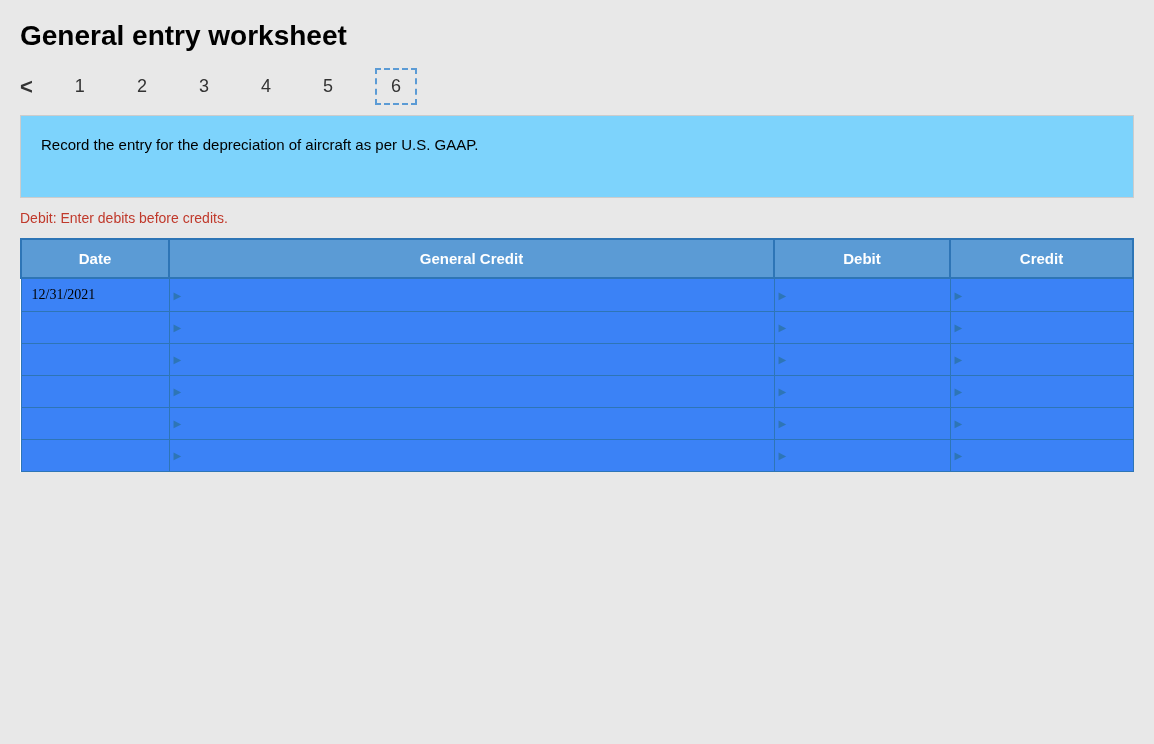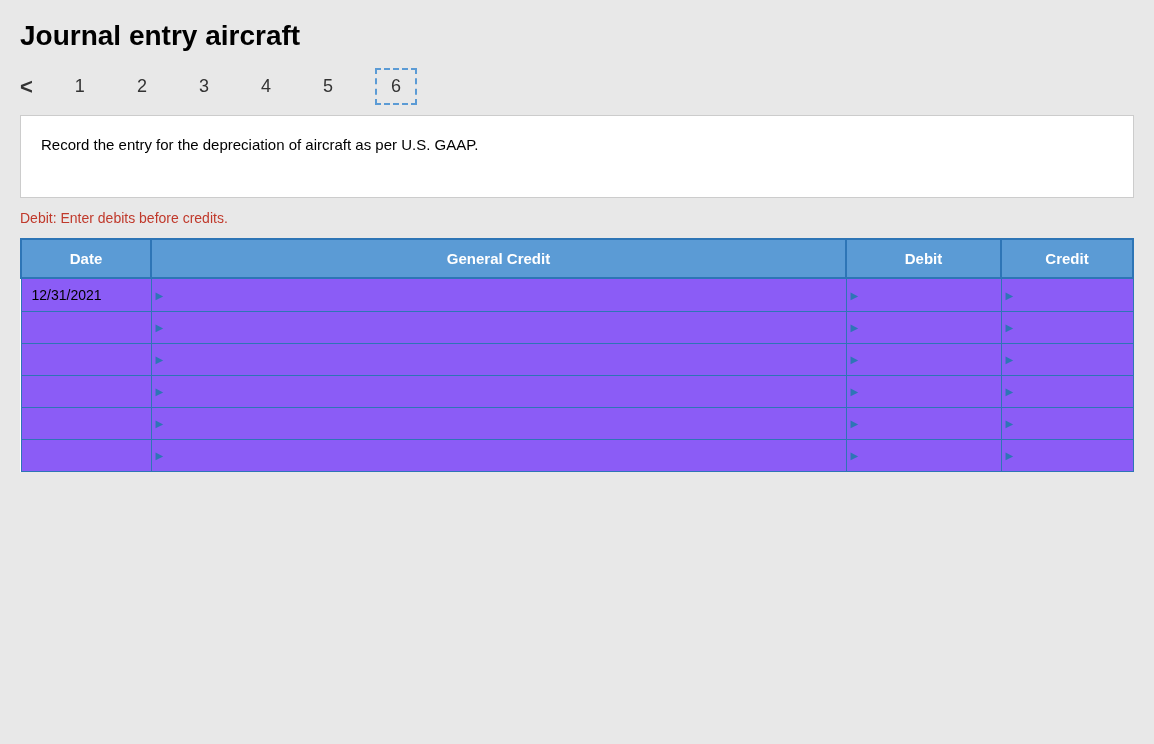--- a/index.html
+++ b/index.html
@@ -43,21 +43,21 @@
       padding: 6px 10px;
     }
 
     .nav-number.active {
       border: 2px dashed #5b9bd5;
       color: #333;
       padding: 6px 14px;
     }
 
     .description-box {
-      background-color: #ffffff;
+      background-color: #7dd3fc;
       border: 1px solid #ccc;
       padding: 18px 20px 40px 20px;
       margin-top: 2px;
       margin-bottom: 12px;
       font-size: 15px;
       color: #000;
       line-height: 1.5;
     }
 
     .note-text {
@@ -76,37 +76,38 @@
       background-color: #5b9bd5;
       color: #fff;
       font-weight: bold;
       font-size: 15px;
       padding: 10px 12px;
       border: 2px solid #2e75b6;
       text-align: center;
     }
 
     .journal-table thead tr th.date-col {
-      width: 130px;
+      width: 148px;
       text-align: center;
     }
 
     .journal-table thead tr th.debit-col {
-      width: 155px;
+      width: 176px;
     }
 
     .journal-table thead tr th.credit-col {
-      width: 132px;
+      width: 183px;
     }
 
     .journal-table tbody tr td {
       border: 1.5px solid #2e75b6;
       padding: 0;
       height: 32px;
-      background: #8b5cf6;
+      background: #3b82f6;
+      font-family: Liberation Serif, serif;
     }
 
     .journal-table tbody tr td.date-cell {
       padding: 8px 10px;
       font-size: 14px;
       color: #000;
       vertical-align: middle;
     }
 
     .journal-table tbody tr td.entry-cell {
@@ -133,21 +134,21 @@
       left: 4px;
       top: 50%;
       transform: translateY(-50%);
       color: #2e75b6;
       font-size: 10px;
     }
   </style>
 </head>
 <body>
 
-<h1 class="page-title">Journal entry aircraft</h1>
+<h1 class="page-title">General entry worksheet</h1>
 
 <div class="nav-row">
   <span class="nav-chevron">&lt;</span>
   <span class="nav-number">1</span>
   <span class="nav-number">2</span>
   <span class="nav-number">3</span>
   <span class="nav-number">4</span>
   <span class="nav-number">5</span>
   <span class="nav-number active">6</span>
 </div>

